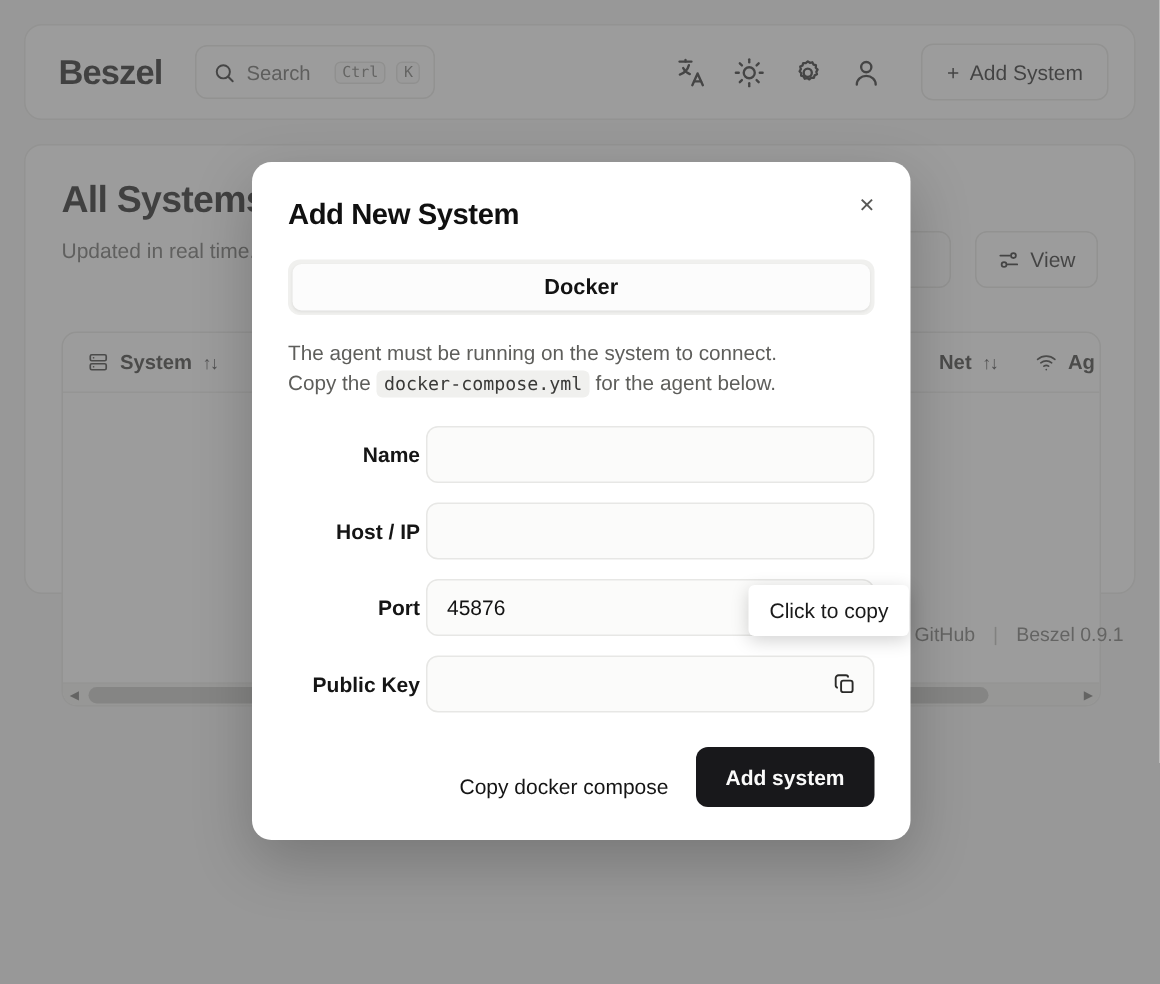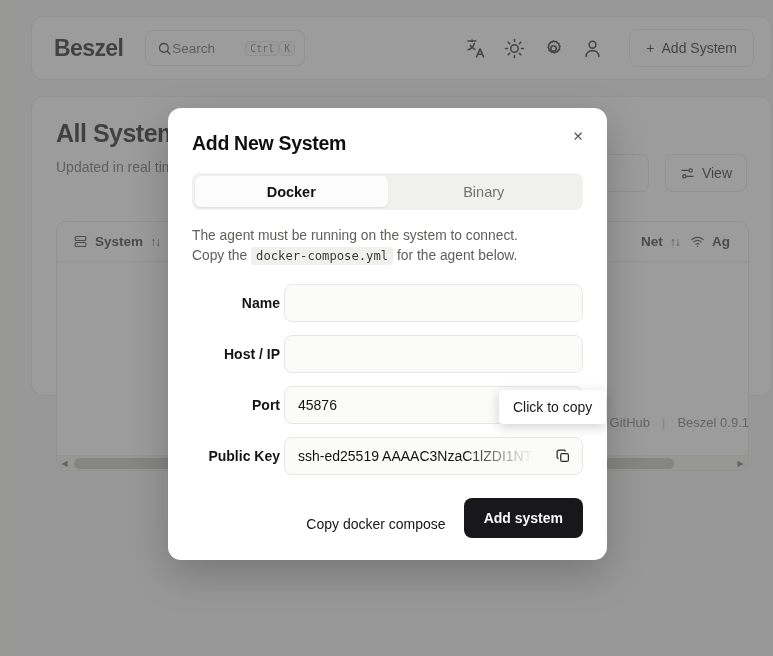--- a/index.html
+++ b/index.html
@@ -10,21 +10,20 @@
     overflow: hidden;
     font-family: "Liberation Sans", sans-serif;
     background: #f3f3f2;
   }
 
   
   #page-root {
     position: absolute;
     inset: 0;
     background: #f4f4f3;
-    margin-left: 15px;
   }
 
   .card {
     background: #ffffff;
     border: 1px solid #e6e6e4;
     border-radius: 12px;
   }
 
   
   #header-bar {
@@ -44,20 +43,21 @@
   }
 
   #search-box {
     margin-left: 22px;
     width: 160px; height: 36px;
     border: 1px solid #e4e4e2;
     border-radius: 8px;
     display: flex;
     align-items: center;
     padding: 0 9px 0 11px;
+    gap: 7px;
     background: #fff;
   }
   #search-box .label {
     font-size: 13.5px;
     color: #5d5d5a;
     flex: 1;
   }
   .kbd {
     font-family: "DejaVu Sans Mono", monospace;
     font-size: 10px;
@@ -487,21 +487,21 @@
           </span>
           <span>System</span>
           <span class="sort-arrows">↑↓</span>
         </div>
 
         <div class="col-head" style="left:584px">
           <span>Net</span>
           <span class="sort-arrows">↑↓</span>
         </div>
 
-        <div class="col-head" style="left:633px">
+        <div class="col-head" style="left:648px">
           <span>
             <svg style="width:15px;height:15px;display:block" viewBox="0 0 24 24" fill="none" stroke="currentColor" stroke-width="1.8" stroke-linecap="round">
               <path d="M2.8 8.9a14 14 0 0 1 18.4 0"></path>
               <path d="M6.2 12.6a9 9 0 0 1 11.6 0"></path>
               <path d="M9.5 16.2a4.3 4.3 0 0 1 5 0"></path>
               <line x1="12" y1="19.8" x2="12.02" y2="19.8"></line>
             </svg>
           </span>
           <span>Ag</span>
         </div>
@@ -529,21 +529,20 @@
 <div id="modal-scrim"></div>
 
 <div id="add-system-dialog" role="dialog">
 
   <div id="dialog-title">Add New System</div>
 
   <button id="dialog-close-button">✕</button>
 
   <div id="dialog-tabs">
     <div class="tab active">Docker</div>
-    <div class="tab">Binary</div>
   </div>
 
   <div id="dialog-description">
     <div>The agent must be running on the system to connect.</div>
     <div><span>Copy the </span><span class="code">docker-compose.yml</span><span> for the agent below.</span></div>
   </div>
 
   <div id="dialog-form">
 
     <div class="form-row">
@@ -563,21 +562,20 @@
     <div class="form-row">
       <div class="form-label">Port</div>
       <div class="form-field">
         <span class="field-value">45876</span>
       </div>
     </div>
 
     <div class="form-row">
       <div class="form-label">Public Key</div>
       <div class="form-field" id="public-key-field">
-        <span class="field-value" id="public-key-value">ssh-ed25519 AAAAC3NzaC1lZDI1NTE5</span>
         <span id="copy-key-icon">
           <svg style="width:16px;height:16px;display:block" viewBox="0 0 24 24" fill="none" stroke="currentColor" stroke-width="1.9" stroke-linejoin="round">
             <rect x="8.6" y="8.6" width="11.5" height="11.5" rx="2.2"></rect>
             <path d="M15.6 5.4a2.2 2.2 0 0 0-2.2-2.2H6.1a2.9 2.9 0 0 0-2.9 2.9v7.3a2.2 2.2 0 0 0 2.2 2.2"></path>
           </svg>
         </span>
       </div>
     </div>
   </div>
 

